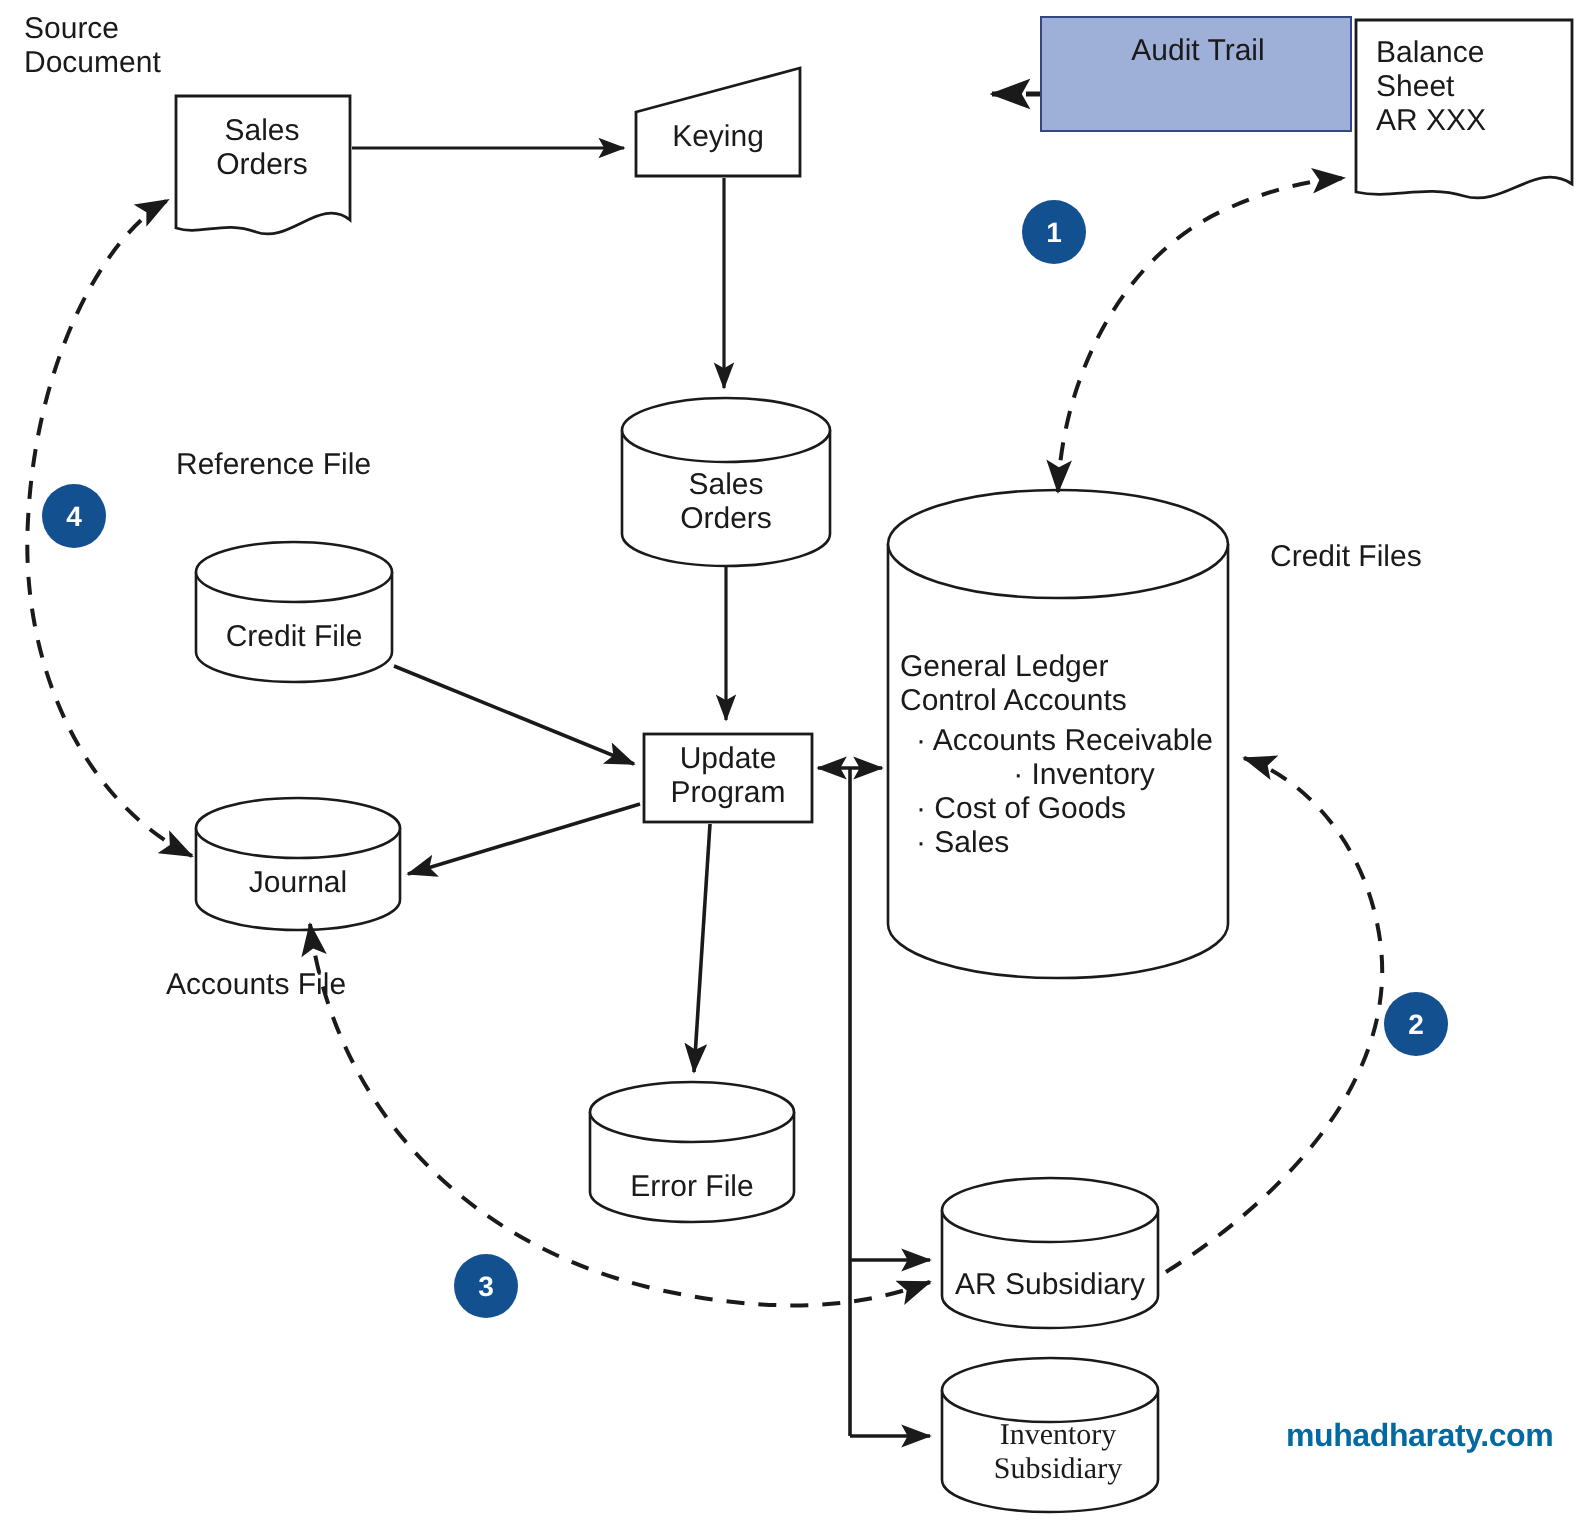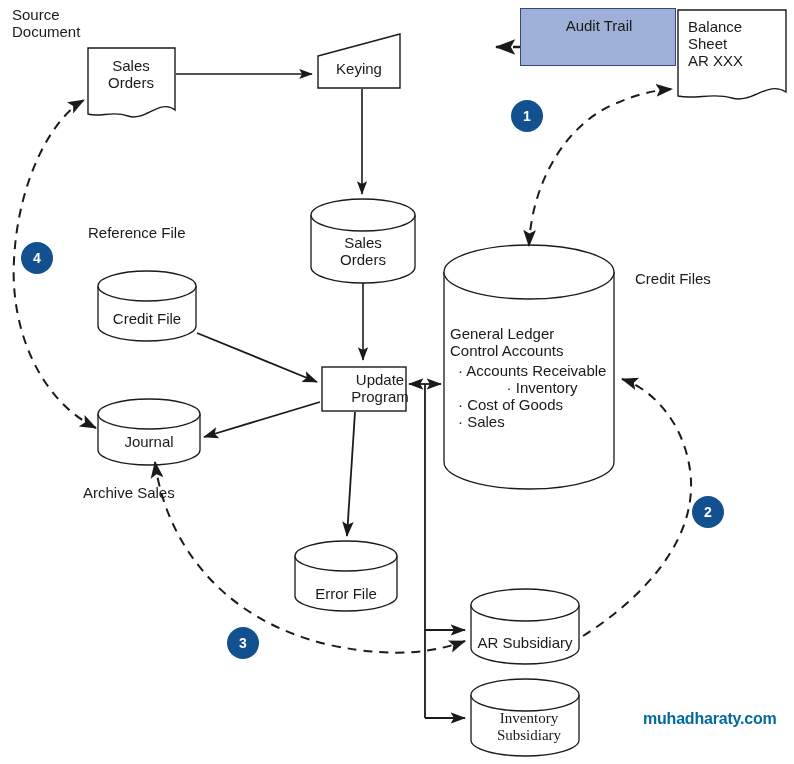--- a/index.html
+++ b/index.html
@@ -200,39 +200,39 @@
   </div>
 
   <div class="lbl" style="left:12px; top:6px;">Source
 Document</div>
 
 
   <div class="lbl" style="left:88px; top:224px;">Reference File</div>
 
   <div class="lbl" style="left:635px; top:270px;">Credit Files</div>
 
-  <div class="lbl" style="left:83px; top:484px;">Archive Sales</div>
+  <div class="lbl" style="left:83px; top:484px;">Accounts File</div>
 
   <div class="node-text" style="left:88px; top:57px; width:86px;">Sales
 Orders</div>
 
   <div class="node-text" style="left:318px; top:60px; width:82px;">Keying</div>
 
   <div class="node-text" style="left:688px; top:18px; width:100px; text-align:left;">Balance
 Sheet
 AR XXX</div>
 
   <div class="node-text" style="left:311px; top:234px; width:104px;">Sales
 Orders</div>
 
   <div class="node-text" style="left:98px; top:310px; width:98px;">Credit File</div>
 
   <div class="node-text" style="left:98px; top:433px; width:102px;">Journal</div>
 
-  <div class="node-text" style="left:322px; top:371px; width:84px;padding-left:16px;">Update
+  <div class="node-text" style="left:322px; top:371px; width:84px;">Update
 Program</div>
 
   <div class="node-text" style="left:295px; top:585px; width:102px;">Error File</div>
 
   <div class="node-text" style="left:471px; top:634px; width:108px;">AR Subsidiary</div>
 
   <div class="node-text" style="left:471px; top:710px; width:116px;font-family:Liberation Serif, serif;">Inventory
 Subsidiary</div>
 
   <div class="node-text" style="left:450px; top:325px; width:170px; text-align:left;">General Ledger

